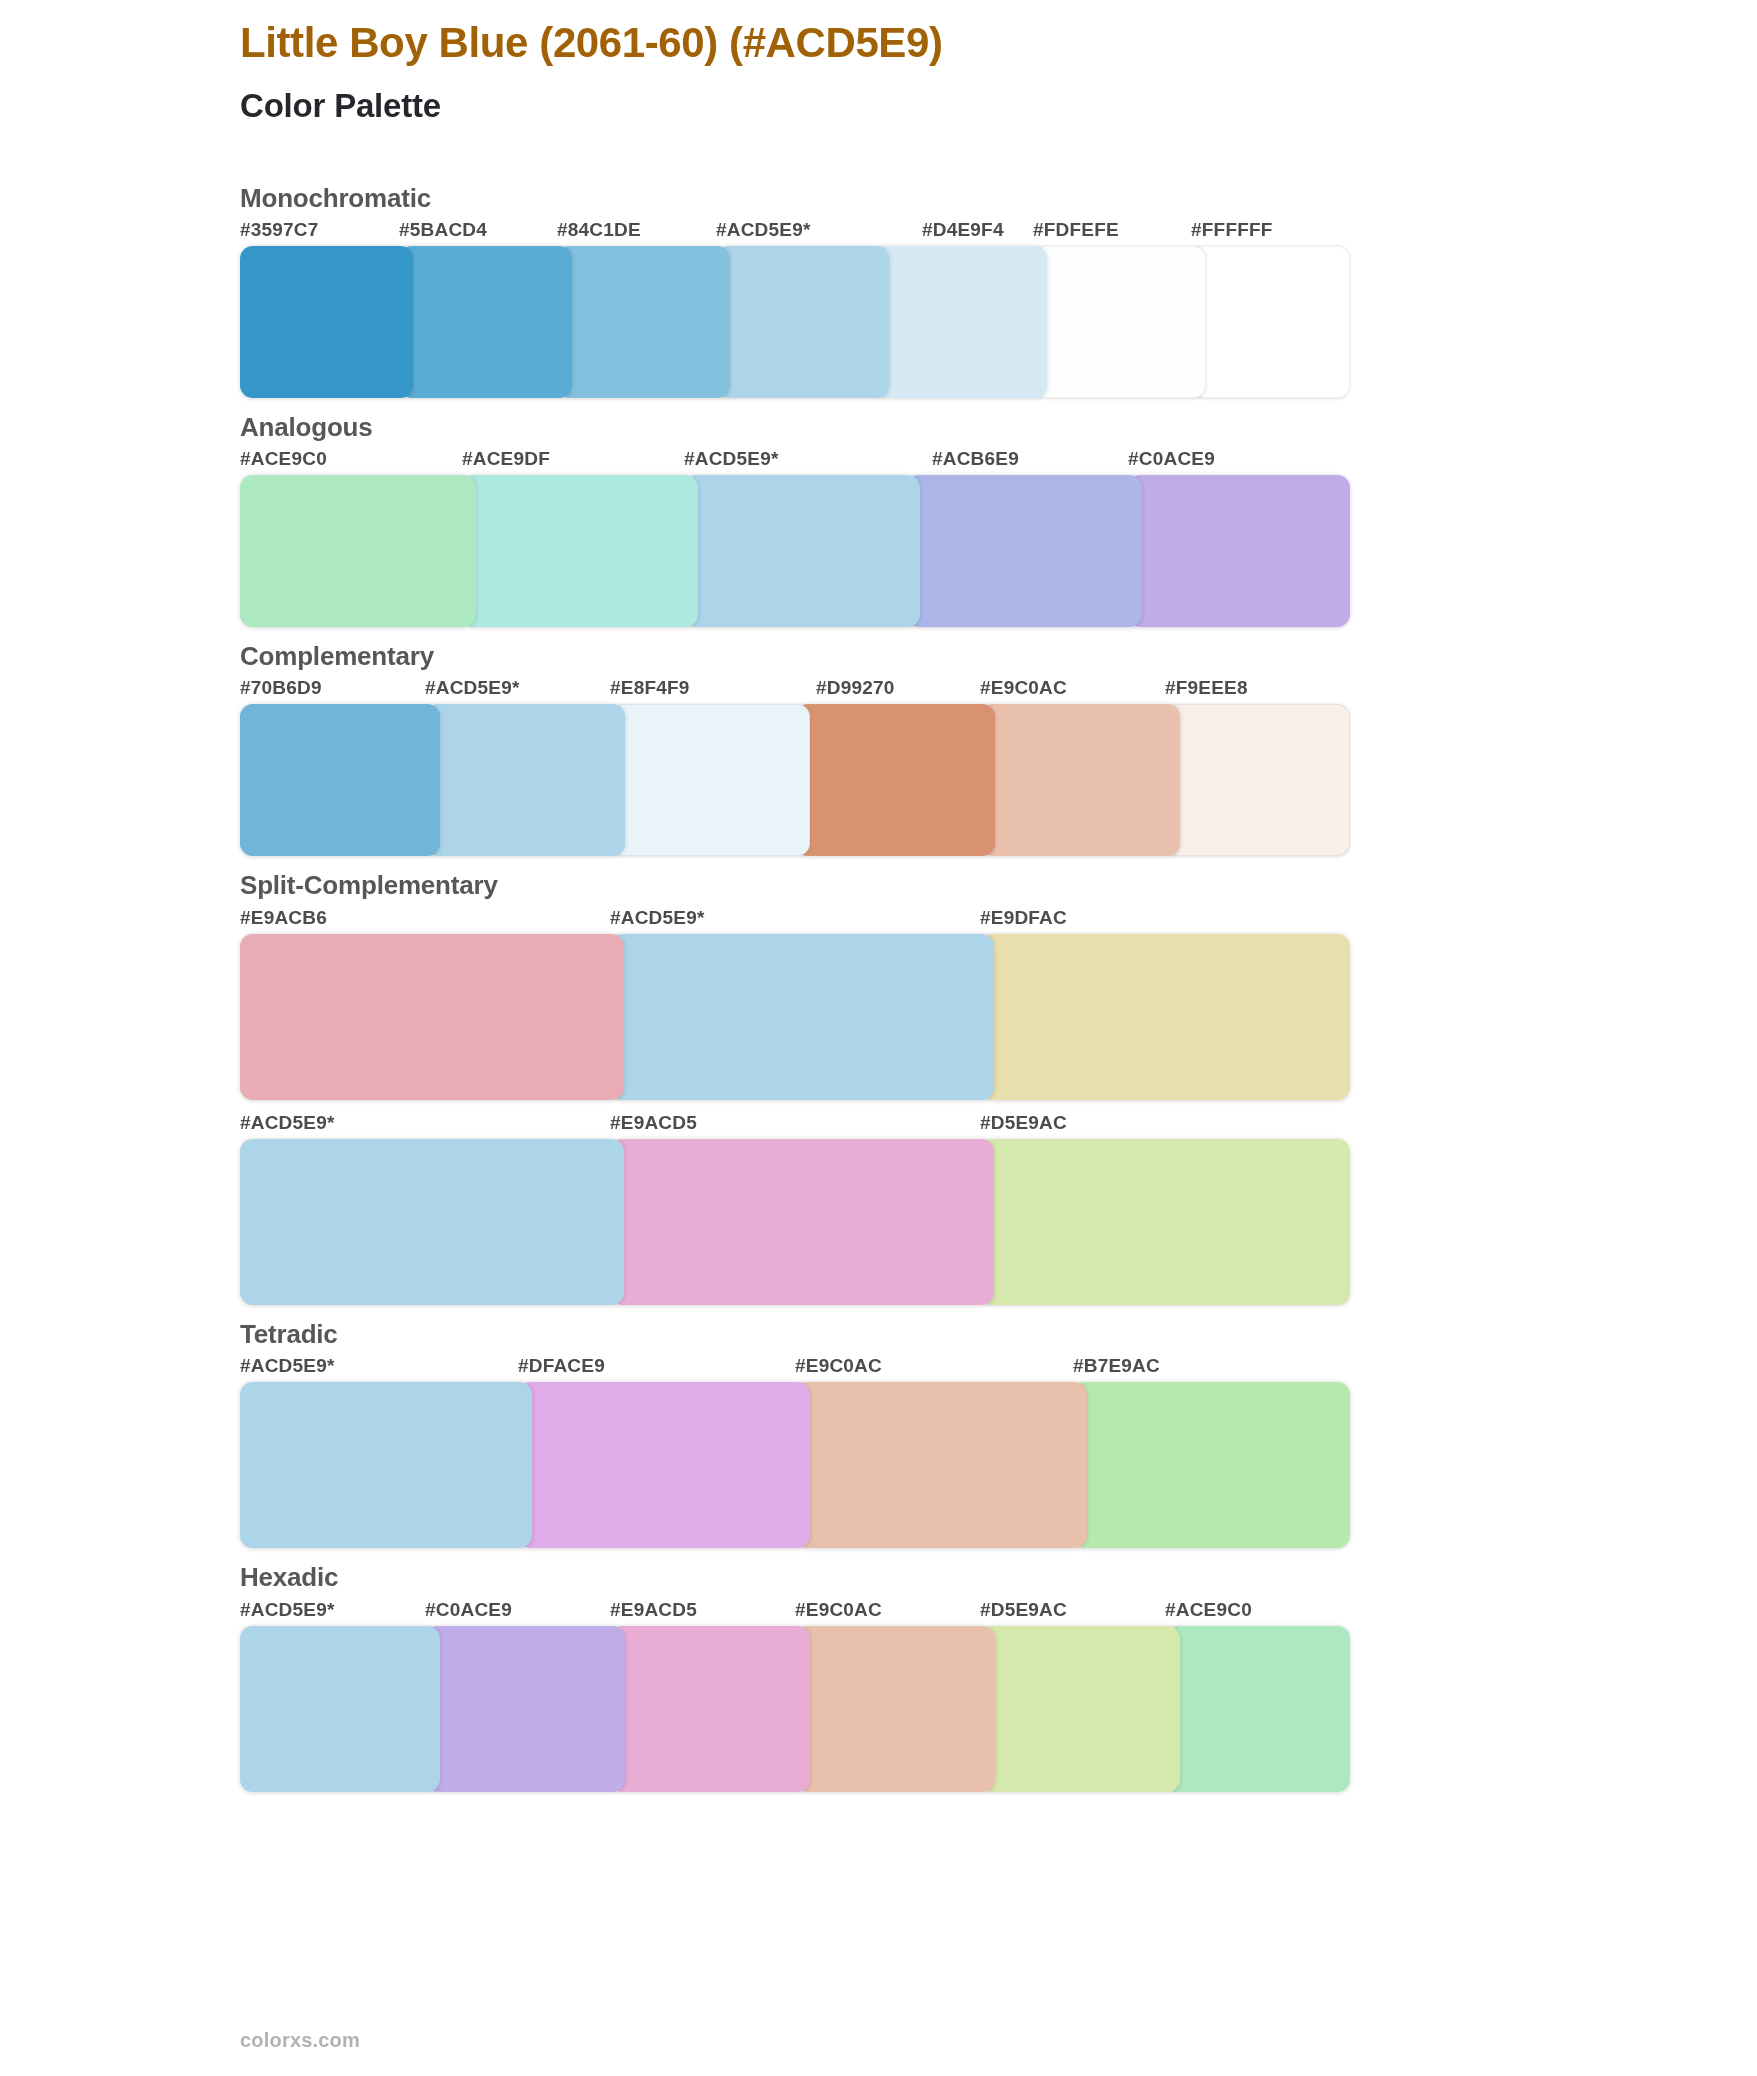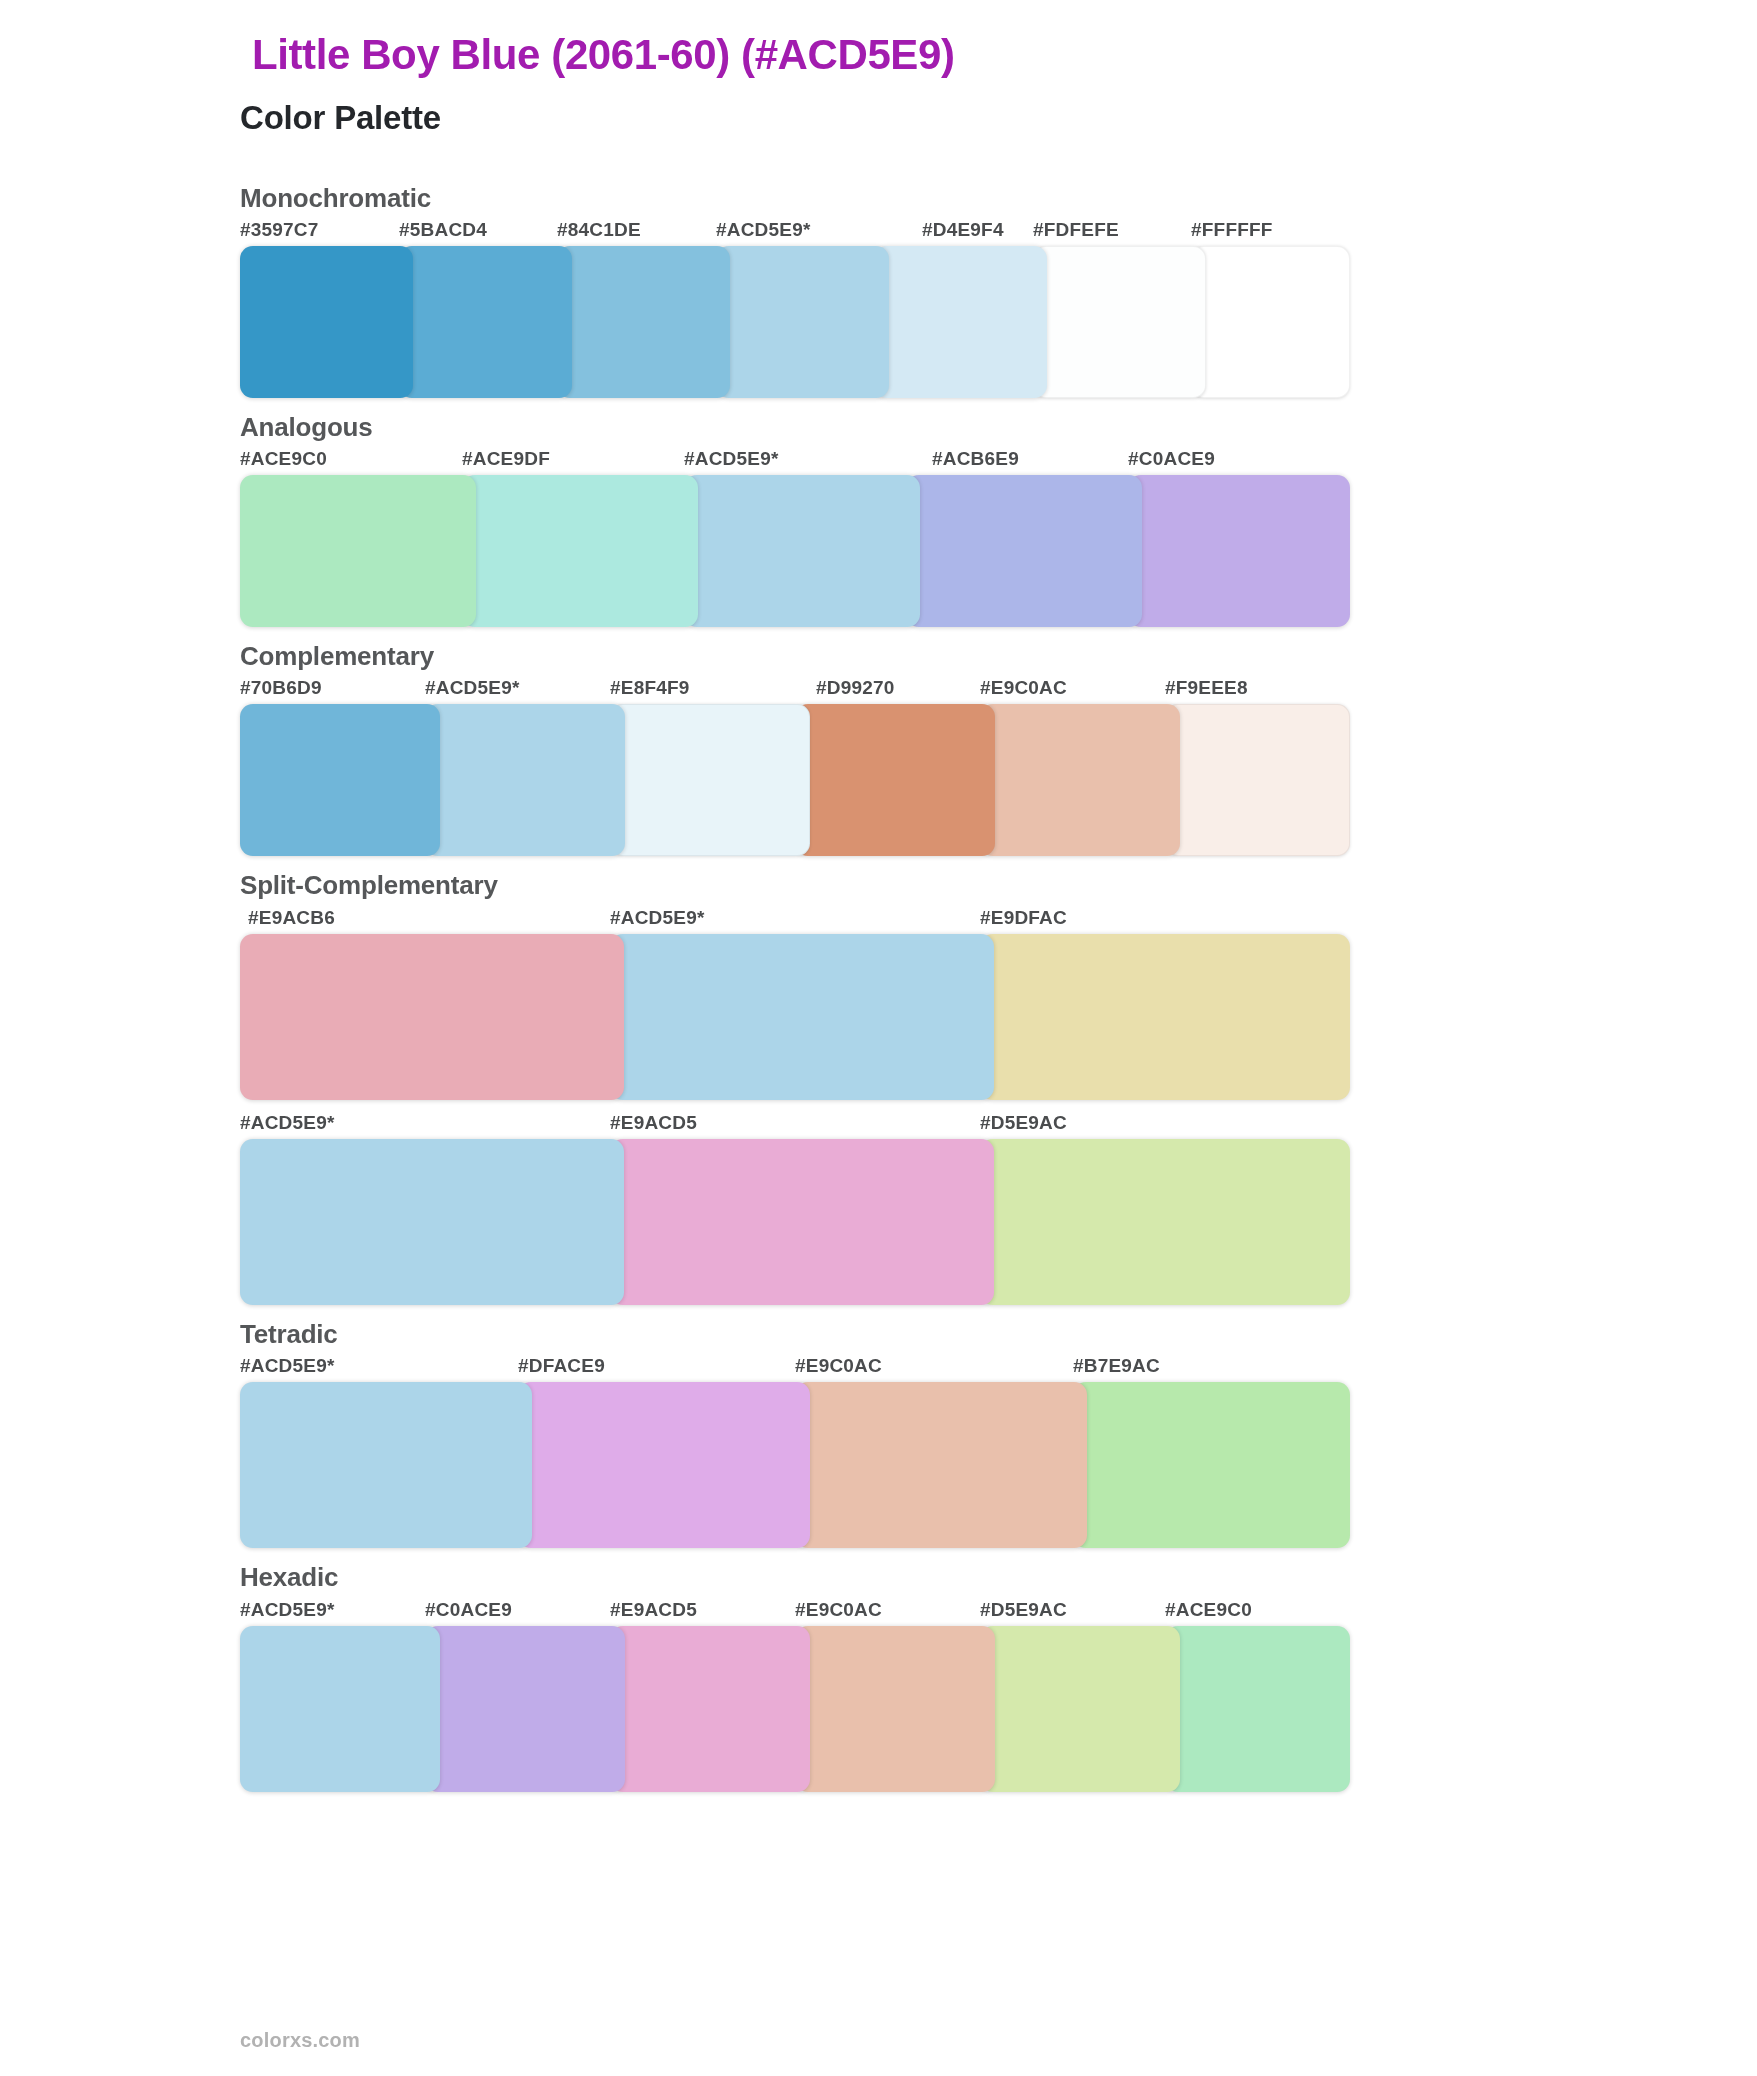--- a/index.html
+++ b/index.html
@@ -24,24 +24,24 @@
   }
   .header {
     position: absolute;
     left: 240px;
     top: 17.6px;
     width: 1278px;
   }
   .title {
     font-size: 42px;
     font-weight: 700;
-    color: #a21caf;
+    color: #a16207;
     letter-spacing: -0.4px;
     line-height: 1.18;
-    margin: 12px;
+    margin: 0;
     white-space: nowrap;
   }
   .subtitle {
     font-size: 33px;
     font-weight: 700;
     color: #24272b;
     letter-spacing: -0.2px;
     line-height: 1.2;
     margin: 19px 0 0 0;
   }
@@ -179,21 +179,21 @@
           <div class="swatch" title="#ACD5E9*" style="left: 185px; width: 200px; background: rgb(172, 213, 233); z-index: 99;"></div>
           <div class="swatch pale" title="#E8F4F9" style="left: 370px; width: 200px; background: rgb(232, 244, 249); z-index: 98;"></div>
           <div class="swatch" title="#D99270" style="left: 555px; width: 200px; background: rgb(217, 146, 112); z-index: 97;"></div>
           <div class="swatch" title="#E9C0AC" style="left: 740px; width: 200px; background: rgb(233, 192, 172); z-index: 96;"></div>
           <div class="swatch pale" title="#F9EEE8" style="left: 925px; width: 185px; background: rgb(249, 238, 232); z-index: 95;"></div>
         </div>
       </div>
       <div class="section sec-split">
         <div class="section-title">Split-Complementary</div>
         <div class="labels">
-          <div class="label" style="left: 8px;">#E9ACB6</div>
+          <div class="label" style="left: 0px;">#E9ACB6</div>
           <div class="label" style="left: 370px;">#ACD5E9*</div>
           <div class="label" style="left: 740px;">#E9DFAC</div>
         </div>
         <div class="swatches">
           <div class="swatch" title="#E9ACB6" style="left: 0px; width: 384px; background: rgb(233, 172, 182); z-index: 100;"></div>
           <div class="swatch" title="#ACD5E9*" style="left: 370px; width: 384px; background: rgb(172, 213, 233); z-index: 99;"></div>
           <div class="swatch" title="#E9DFAC" style="left: 740px; width: 370px; background: rgb(233, 223, 172); z-index: 98;"></div>
         </div>
       </div>
       <div class="section sec-tri">

